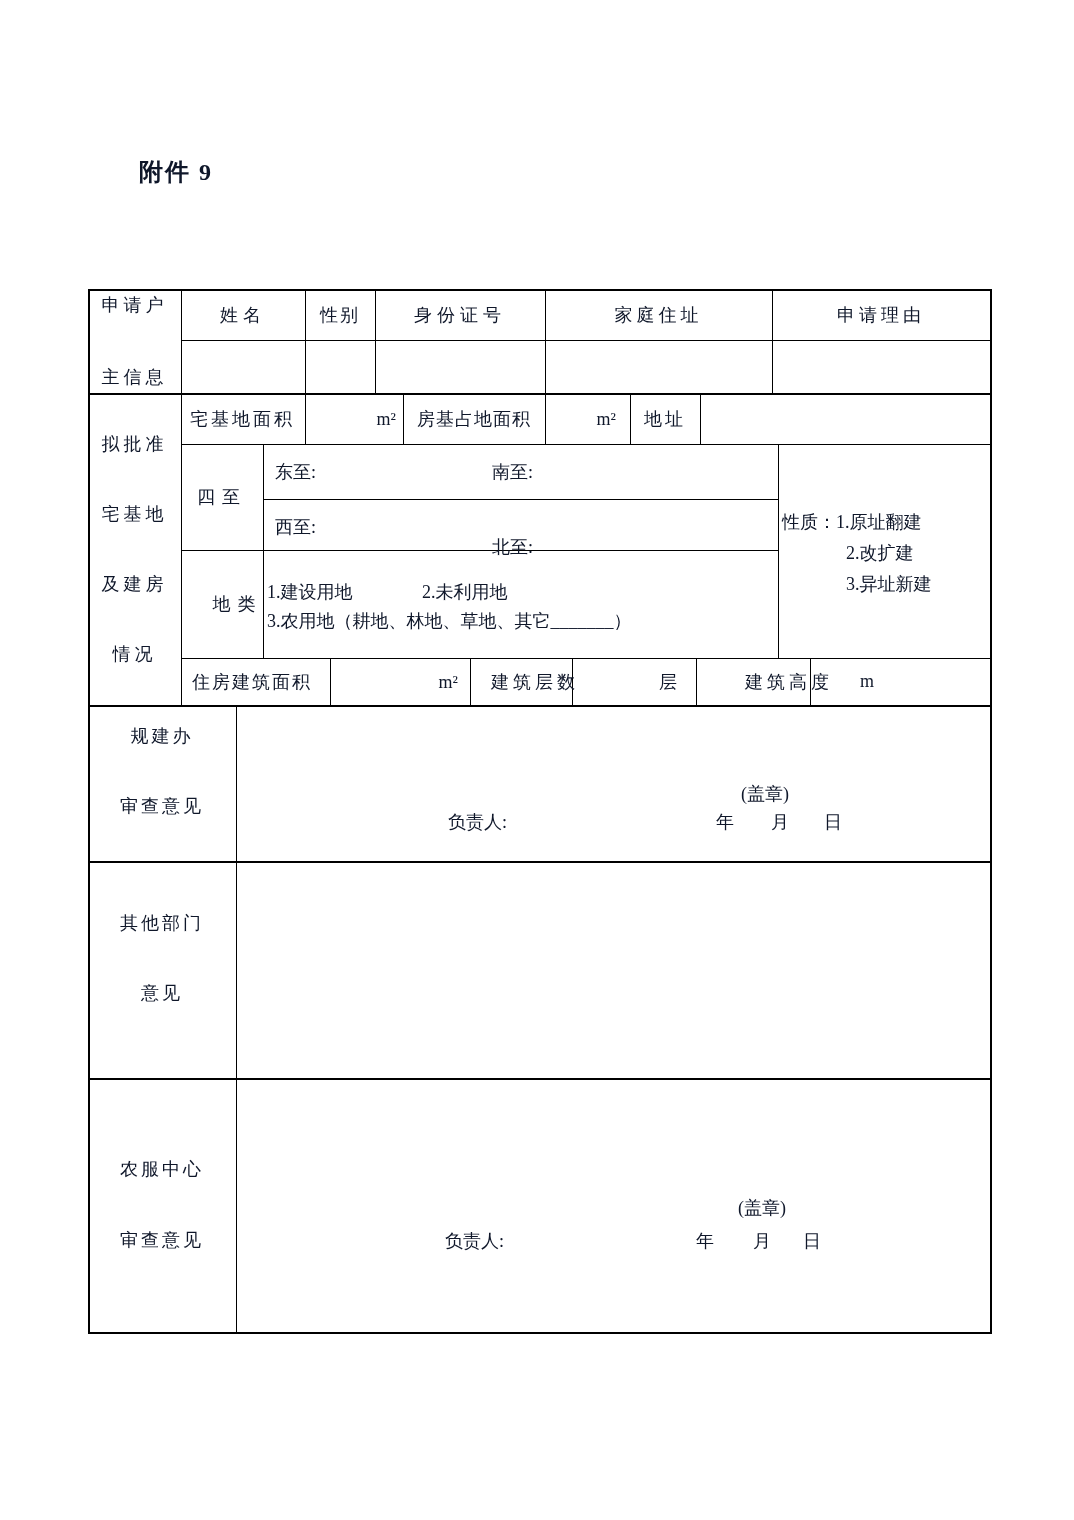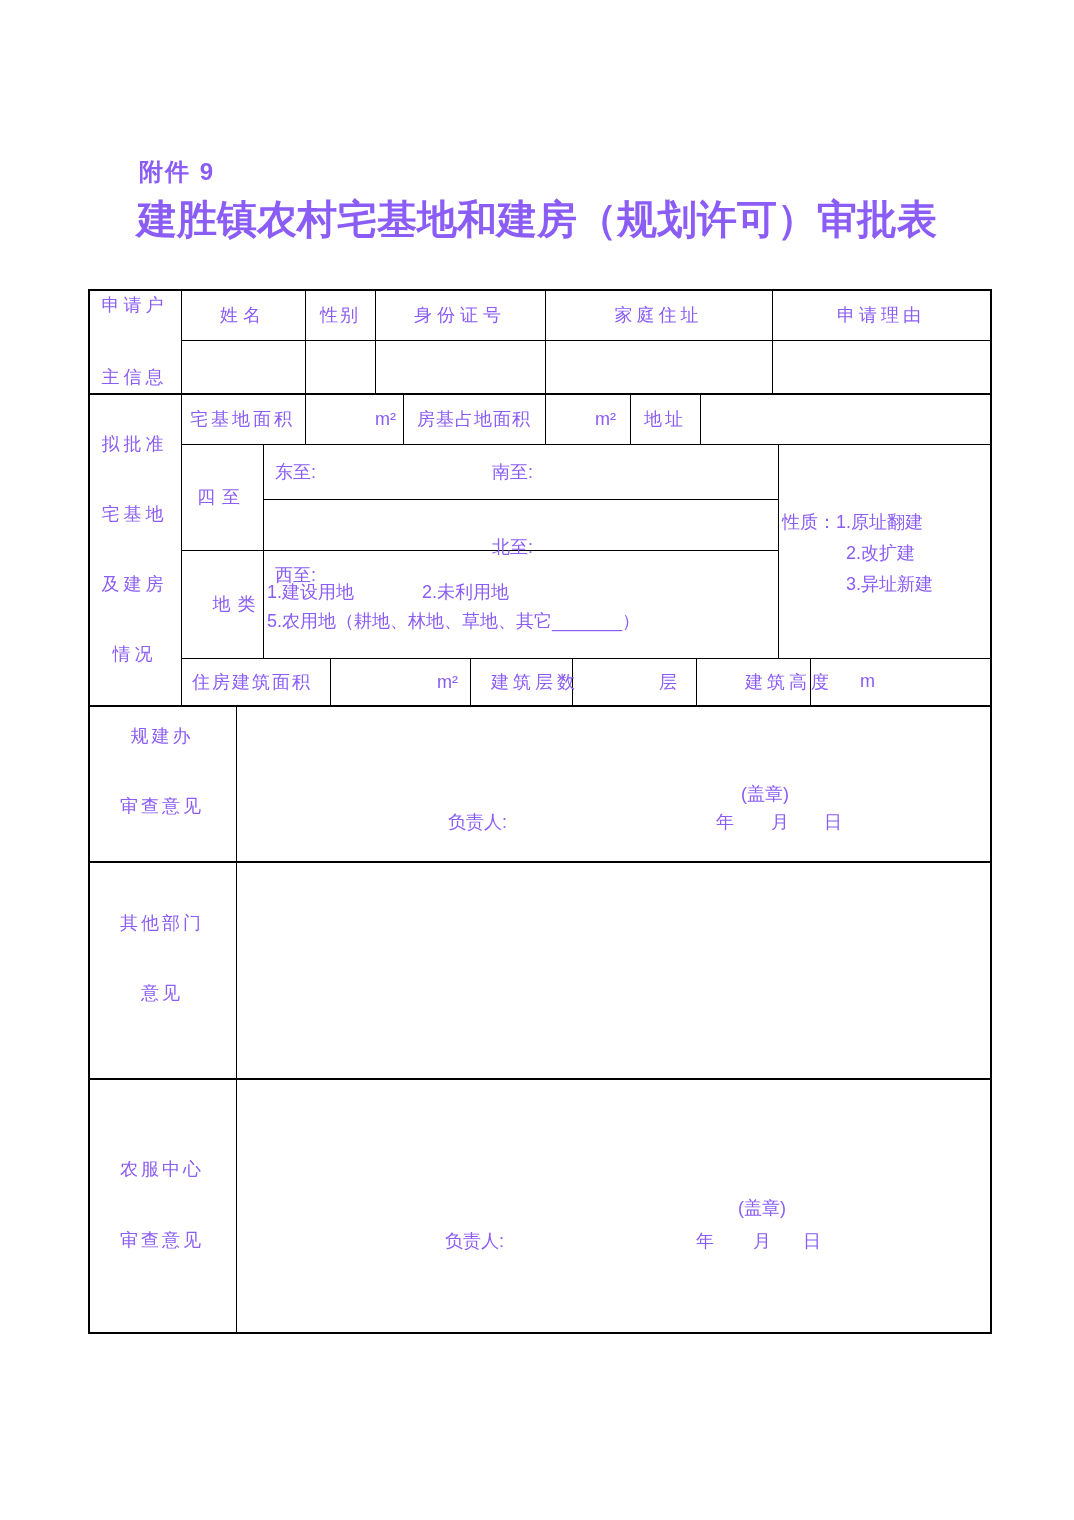--- a/index.html
+++ b/index.html
@@ -1,19 +1,19 @@
 <!DOCTYPE html>
 <html><head>
 <meta charset="utf-8">
 <style>
   html,body { margin:0; padding:0; background:#e8e8e8; }
   .page {
     position:relative; width:1074px; height:1520px; margin:0 auto;
-    background:#ffffff; color:#8b5cf6;
-    font-family:Liberation Sans, sans-serif;
+    background:#ffffff; color:#0f172a;
+    font-family:Liberation Serif, serif;
     overflow:hidden;
   }
   .ln { position:absolute; background:#000; }
   .attachment {
     position:absolute; left:139px; top:156px;
     font-size:24px; font-weight:bold; letter-spacing:2px; white-space:nowrap;
   }
   .title {
     position:absolute; left:137px; top:196px;
     font-size:40px; font-weight:bold; line-height:46px; white-space:nowrap;
@@ -35,21 +35,20 @@
   .nature { position:absolute; left:782px; top:507px; font-size:18px; line-height:31px; }
   .nature .ind { padding-left:64px; }
   .region { position:absolute; }
 </style>
 </head>
 <body>
 
 <div class="page">
 
   <div class="attachment">附件 9</div>
-  <div class="title">建胜镇农村宅基地和建房（规划许可）审批表</div>
 
   <div>
 
     <div id="grid">
         <div class="ln" style="left: 88px; top: 289px; width: 904px; height: 2px;"></div>
         <div class="ln" style="left: 88px; top: 393px; width: 902px; height: 2px;"></div>
         <div class="ln" style="left: 88px; top: 705px; width: 902px; height: 2px;"></div>
         <div class="ln" style="left: 88px; top: 861px; width: 902px; height: 2px;"></div>
         <div class="ln" style="left: 88px; top: 1078px; width: 902px; height: 2px;"></div>
         <div class="ln" style="left: 88px; top: 1332px; width: 904px; height: 2px;"></div>
@@ -104,27 +103,27 @@
     <div class="cell h-left ls3" style="left:181px;top:393px;width:124px;height:51px;padding-left:9px;">宅基地面积</div>
     <div class="cell h-right" style="left:305px;top:393px;width:98px;height:51px;padding-right:7px;">m²</div>
     <div class="cell ls1" style="left:403px;top:393px;width:142px;height:51px;">房基占地面积</div>
     <div class="cell h-right" style="left:545px;top:393px;width:85px;height:51px;padding-right:14px;">m²</div>
     <div class="cell ls3" style="left:630px;top:393px;width:70px;height:51px;">地址</div>
     <div class="region" style="left:700px;top:393px;width:290px;height:51px;"></div>
 
     <div class="cell ls7" style="left:181px;top:444px;width:82px;height:106px;">四至</div>
     <div class="txt" style="left:275px;top:461px;">东至:</div>
     <div class="txt" style="left:492px;top:461px;">南至:</div>
-    <div class="txt" style="left:275px;top:516px;margin-top:48px;">西至:</div>
+    <div class="txt" style="left:275px;top:516px;">西至:</div>
     <div class="txt" style="left:492px;top:516px;margin-top:20px;">北至:</div>
 
     <div class="cell ls7" style="left:181px;top:550px;width:82px;height:108px;padding-left:31px;">地类</div>
     <div class="txt" style="left:267px;top:581px;">1.建设用地</div>
     <div class="txt" style="left:422px;top:581px;">2.未利用地</div>
-    <div class="txt" style="left:267px;top:610px;">5.农用地（耕地、林地、草地、其它_______）</div>
+    <div class="txt" style="left:267px;top:610px;">3.农用地（耕地、林地、草地、其它_______）</div>
 
     <div class="nature">
       <div>性质：1.原址翻建</div>
       <div class="ind">2.改扩建</div>
       <div class="ind">3.异址新建</div>
     </div>
 
     <div class="cell h-left ls2" style="left:181px;top:658px;width:149px;height:47px;padding-left:11px;">住房建筑面积</div>
     <div class="cell h-right" style="left:330px;top:658px;width:140px;height:47px;padding-right:12px;">m²</div>
     <div class="cell ls4" style="left:470px;top:658px;width:102px;height:47px;padding-left:28px;">建筑层数</div>

